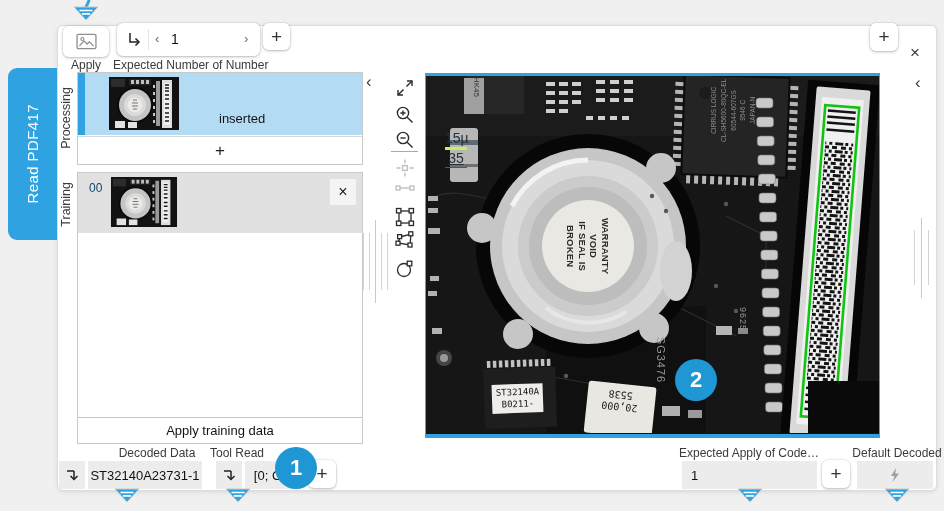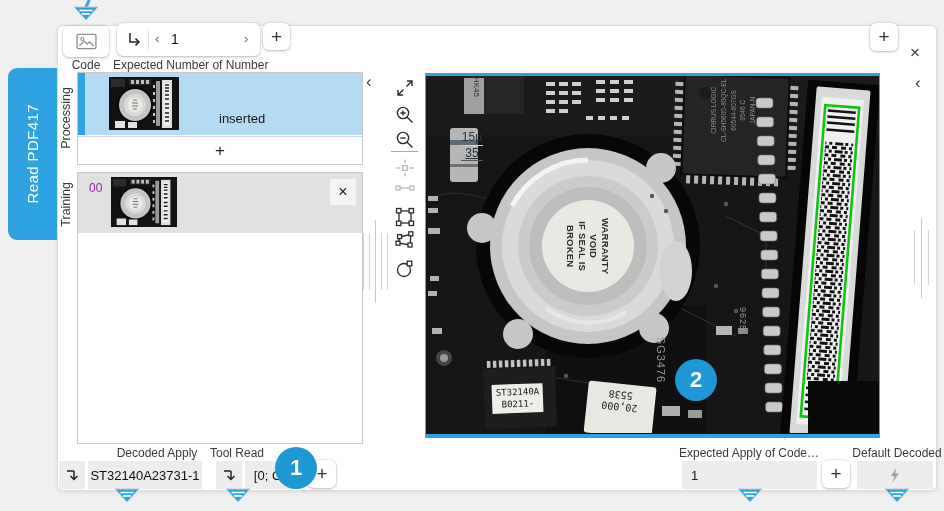--- a/index.html
+++ b/index.html
@@ -74,21 +74,21 @@
   </svg>
 </div>
 
 <div class="card plusbtn" style="left:63px;top:26px;width:46px;height:31px;">
   <svg width="21" height="17" viewBox="0 0 22 18">
     <rect x="1" y="1.5" width="20" height="15" rx="1.5" fill="none" stroke="#8f8f8f" stroke-width="1.4"></rect>
     <circle cx="6.6" cy="6.4" r="1.6" fill="none" stroke="#8f8f8f" stroke-width="1.2"></circle>
     <path d="M3.5 13.5 l5 -5 l3.2 3.2 l2.3 -2.3 l4.5 4.4" fill="none" stroke="#8f8f8f" stroke-width="1.3"></path>
   </svg>
 </div>
-<div class="lbl" style="left:56px;top:58px;width:60px;">Code</div>
+<div class="lbl" style="left:56px;top:58px;width:60px;">Apply</div>
 
 <div class="card" style="left:117px;top:23px;width:143px;height:33px;">
   <svg class="abs" style="left:9px;top:8px;" width="17" height="17" viewBox="0 0 17 17">
     <path d="M4 2 v9 h8" fill="none" stroke="#222" stroke-width="1.5"></path>
     <path d="M9.5 7.5 l3.5 3.5 l-3.5 3.5" fill="none" stroke="#222" stroke-width="1.5"></path>
   </svg>
   <div class="abs" style="left:31px;top:6px;width:1px;height:21px;background:#e3e3e3;"></div>
   <div class="chev" style="left:38px;top:9px;font-size:13px;color:#6b6b6b;">‹</div>
   <div class="abs" style="left:54px;top:8px;font-size:14px;color:#111;">1</div>
   <div class="chev" style="left:127px;top:9px;font-size:13px;color:#6b6b6b;">›</div>
@@ -141,27 +141,28 @@
       <use href="#thumbboard"></use>
     </svg>
     <div class="caption" style="left:141px;top:38px;">inserted</div>
   </div>
   <div class="addrow">+</div>
 </div>
 <div class="chev" style="left:366px;top:73px;">‹</div>
 
 <div class="panel" style="left:77px;top:172px;width:284px;height:270px;">
   <div class="trow">
-    <div class="abs" style="left:11px;top:8px;font-size:12px;color:#a21caf;">00</div>
+    <div class="abs" style="left:11px;top:8px;font-size:12px;color:#0c4a6e;">00</div>
     <svg class="abs" style="left:31px;top:4px;" width="70" height="50" viewBox="0 0 70 53">
       <use href="#thumbboard"></use>
     </svg>
     <div class="xbtn" style="right:6px;top:6px;">×</div>
   </div>
   <div class="badge" style="left:197px;top:274px;">1</div>
+  <div class="applybtn">Apply training data</div>
 </div>
 
 <div class="grip" style="left:363px;top:233px;height:57px;"></div>
 <div class="grip" style="left:369px;top:233px;height:57px;"></div>
 <div class="grip" style="left:375px;top:220px;height:83px;background:#c9c9c9;"></div>
 <div class="grip" style="left:381px;top:233px;height:57px;"></div>
 <div class="grip" style="left:387px;top:233px;height:57px;"></div>
 
 <div class="vtool" style="left:394px;top:77px;">
   <svg width="22" height="22" viewBox="0 0 22 22">
@@ -452,23 +453,23 @@
     
     <div class="ovl sticker-txt" style="left:117px;top:132px;width:90px;height:76px;display:flex;align-items:center;justify-content:center;">
       <div class="rot90" style="width:76px;">
         <div>WARRANTY</div>
         <div>VOID</div>
         <div>IF SEAL IS</div>
         <div>BROKEN</div>
       </div>
     </div>
     <div class="ovl rot90" style="left:40px;top:6px;font-size:8px;color:#333;">HK45</div>
-    <div class="ovl" style="left:35px;top:54px;font-size:12px;color:#24303a;width:22px;">
+    <div class="ovl" style="left:19px;top:54px;font-size:14px;color:#24303a;width:22px;">
       <div>15µ</div>
-      <div style="border-top:1px solid #bef264;border-bottom:1px solid #555;text-decoration:underline;">35</div>
+      <div style="border-top:3px solid #bef264;border-bottom:1px solid #555;text-decoration:underline;">35</div>
     </div>
     <div class="ovl rotm90" style="left:252px;top:10px;width:110px;font-size:6.5px;color:#8d8d8d;transform-origin:center;line-height:1.5;">
       <div>CIRRUS LOGIC</div>
       <div>CL-SH5600-80QC-EL</div>
       <div>60544-607GS</div>
       <div>9546 C</div>
       <div>JAPAN-N</div>
     </div>
     <div class="whitelabel" style="left:66px;top:308px;transform:rotate(-2deg);">
       <div>ST32140A</div>
@@ -482,21 +483,21 @@
     <div class="silk rot90" style="left:305px;top:238px;font-size:9px;">9625</div>
     <div class="badge" style="left:249px;top:283px;">2</div>
   </div>
 </div>
 <div class="chev" style="left:915px;top:74px;">‹</div>
 
 <div class="grip" style="left:914px;top:230px;height:55px;"></div>
 <div class="grip" style="left:921px;top:218px;height:80px;background:#c9c9c9;"></div>
 <div class="grip" style="left:928px;top:230px;height:55px;"></div>
 
-<div class="lbl" style="left:97px;top:446px;width:120px;">Decoded Apply</div>
+<div class="lbl" style="left:97px;top:446px;width:120px;">Decoded Data</div>
 <div class="lbl" style="left:197px;top:446px;width:80px;">Tool Read</div>
 
 <div class="gcard center" style="left:59px;top:461px;width:26px;">
   <svg width="16" height="16" viewBox="0 0 16 16">
     <path d="M3 4 h7 M10 4 v8" fill="none" stroke="#222" stroke-width="1.5"></path>
     <path d="M6.5 9 l3.5 3.5 L13.5 9" fill="none" stroke="#222" stroke-width="1.5"></path>
   </svg>
 </div>
 <div class="gcard center" style="left:88px;top:461px;width:114px;">ST32140A23731-1</div>
 

